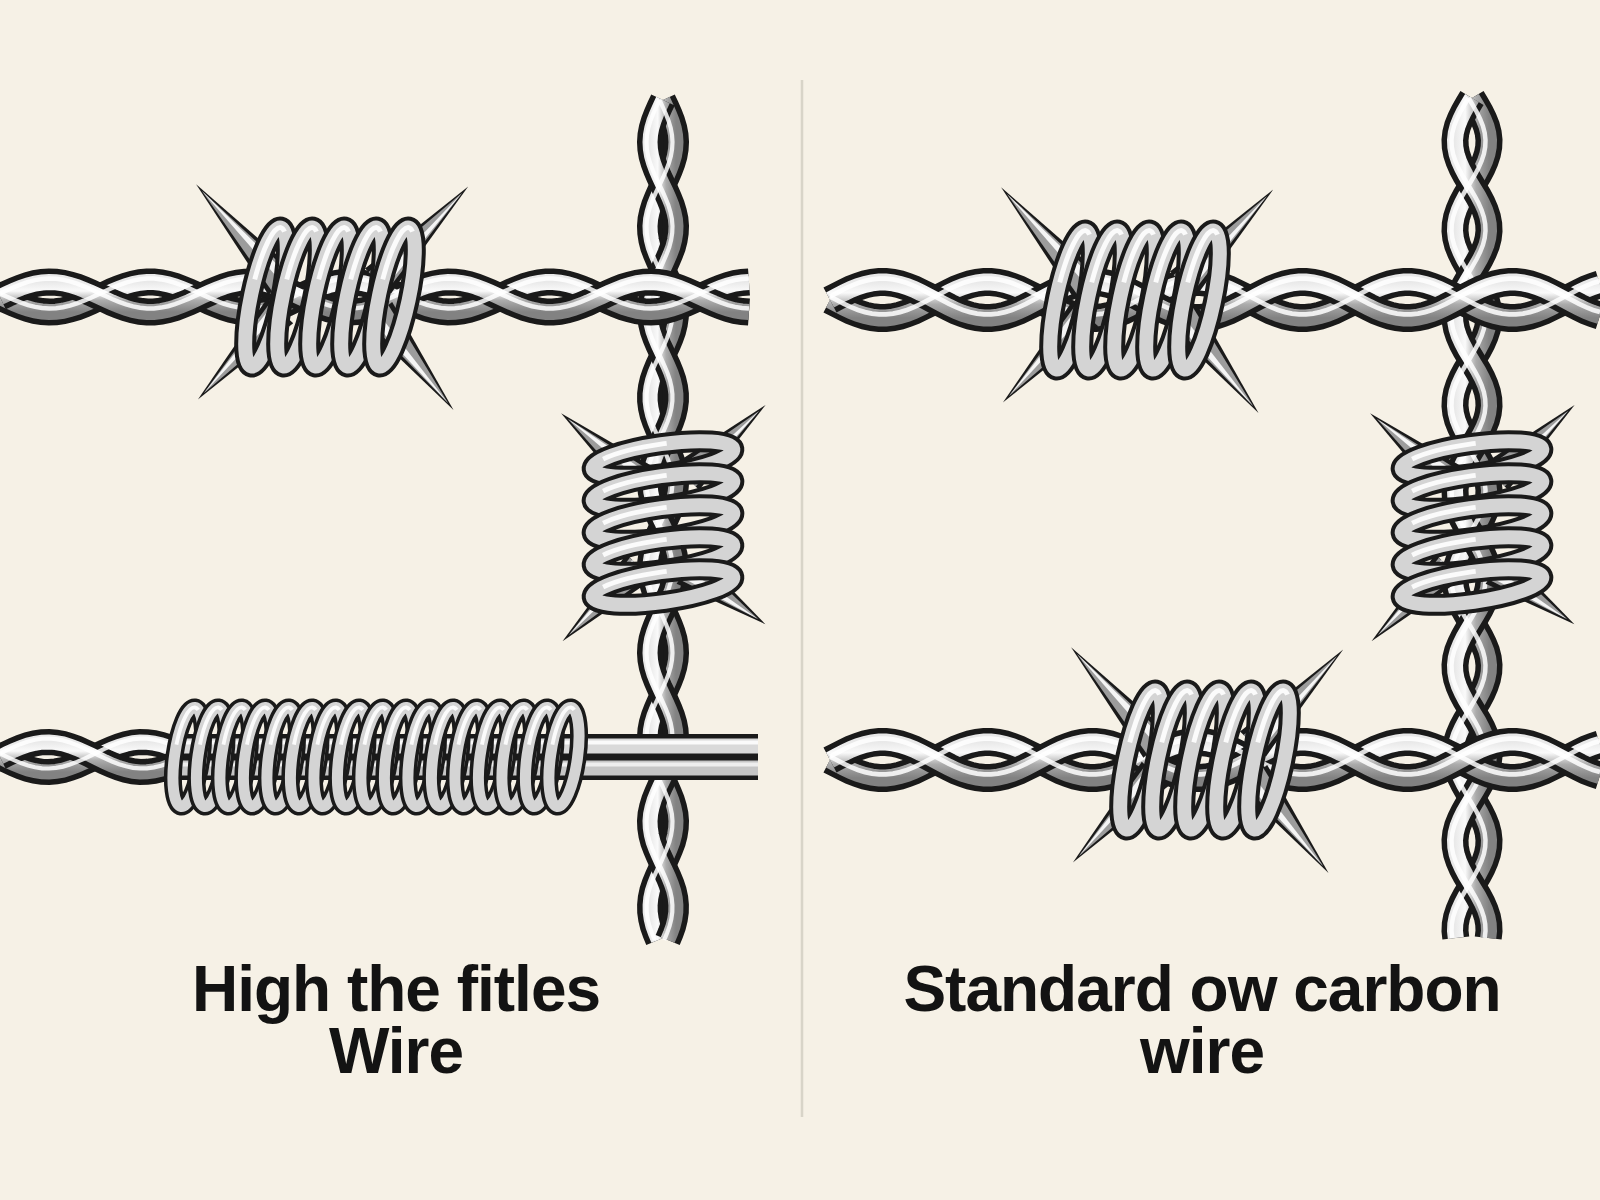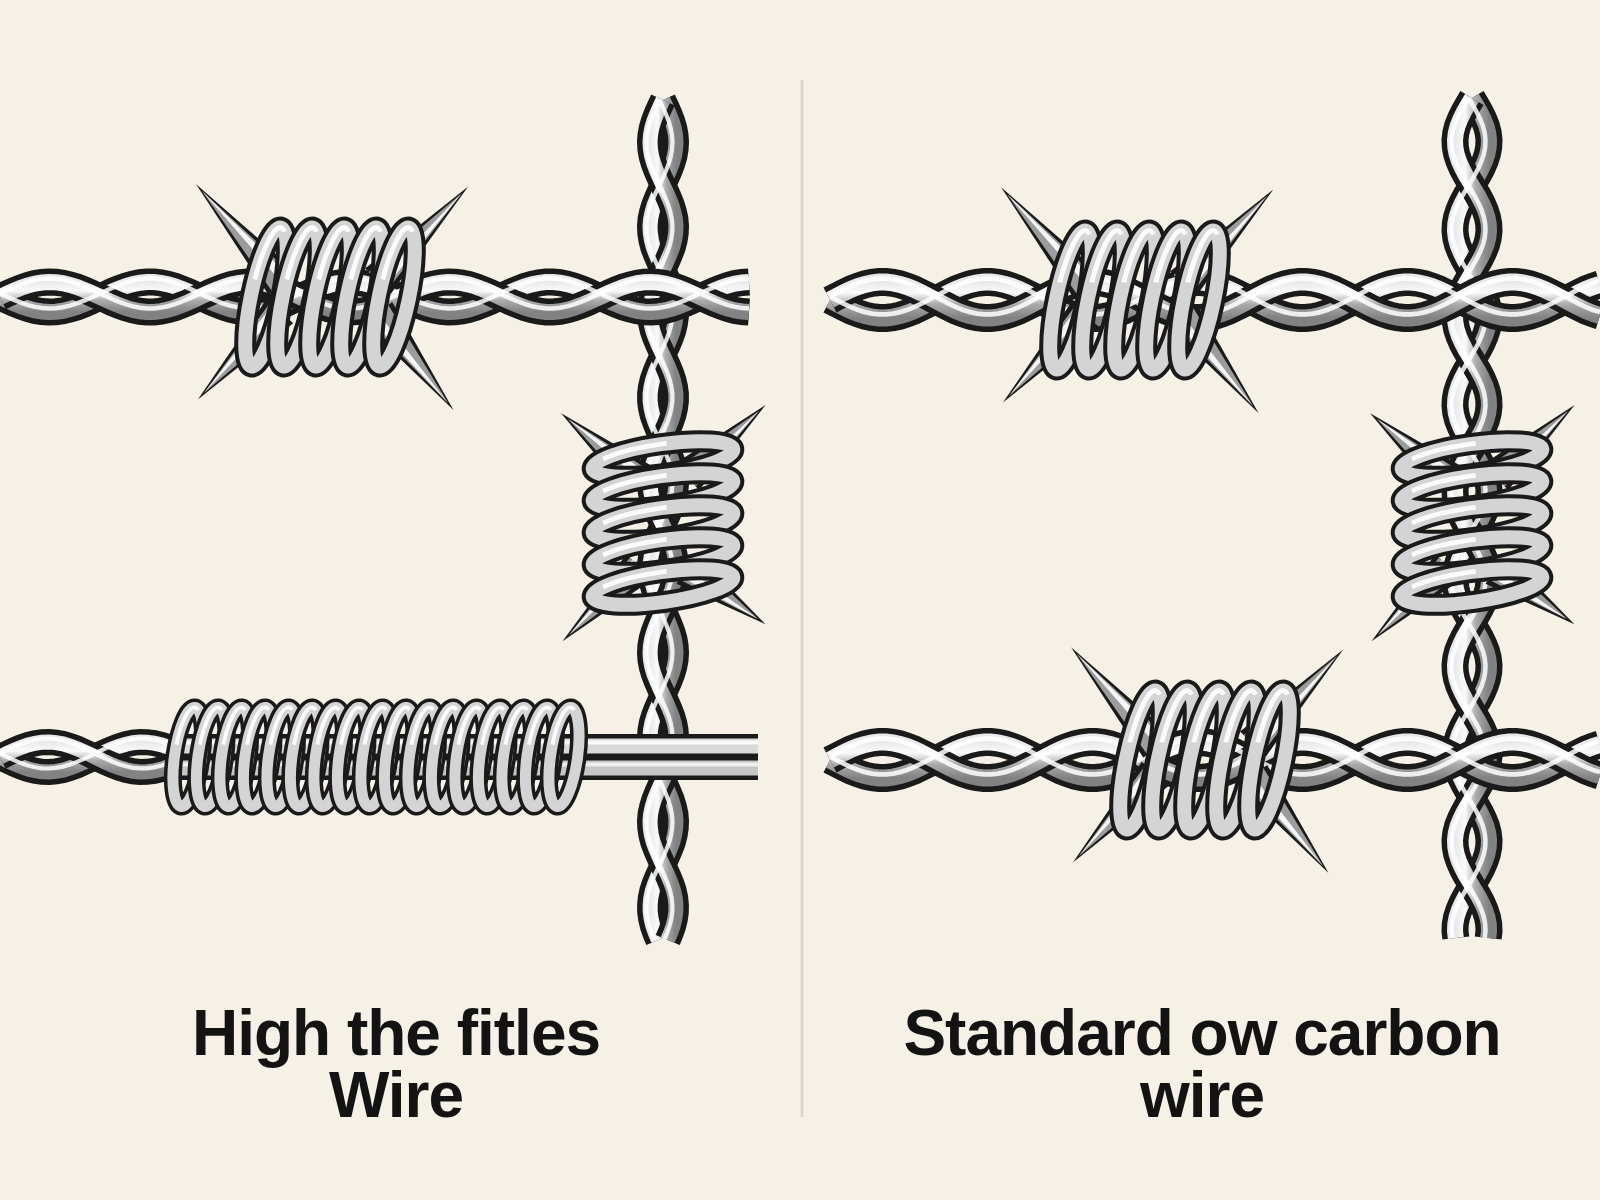--- a/index.html
+++ b/index.html
@@ -3,21 +3,21 @@
 <meta charset="utf-8">
 <style>
   html,body{margin:0;padding:0;}
   body{
     width:1600px;height:1200px;position:relative;overflow:hidden;
     font-family:"Liberation Sans",sans-serif;
     background:var(--bg,#f6f1e6);
   }
   #scene{position:absolute;left:0;top:0;}
   .caption{
-    position:absolute;top:1002px;
+    position:absolute;top:958px;
     font-weight:700;font-size:64px;line-height:62px;letter-spacing:-1px;
     text-align:center;color:var(--text,#131313);
   }
   .caption-left{left:0;width:792px;}
   .caption-right{left:804px;width:796px;text-align:center;}
 </style>
 </head>
 <body style="--bg: #f6f1e6; --text: #131313;">
 
 <svg id="scene" width="1600" height="1200" viewBox="0 0 1600 1200">

